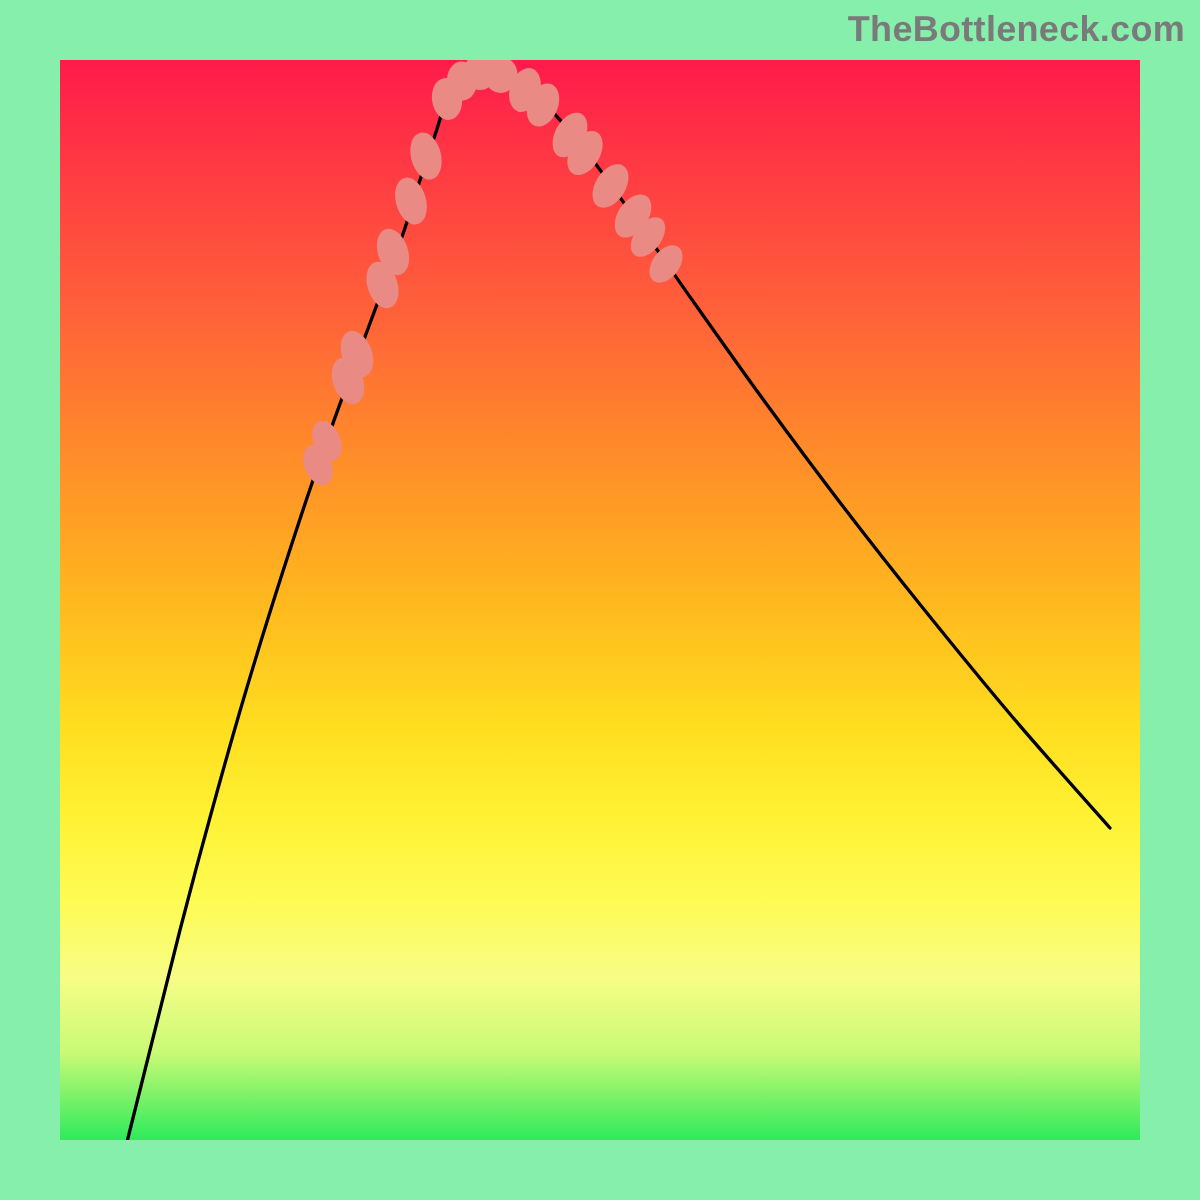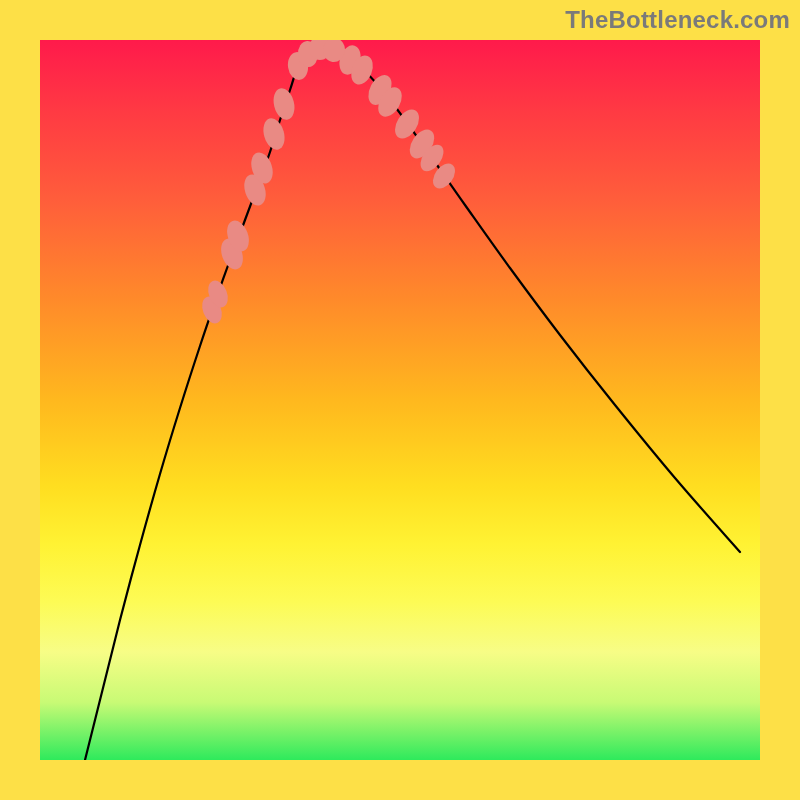--- a/index.html
+++ b/index.html
@@ -9,21 +9,21 @@
     height: 800px;
     background: #000;
     overflow: hidden;
   }
   .frame {
     position: absolute;
     top: 0;
     left: 0;
     width: 800px;
     height: 800px;
-    background: #fde047;
+    background: #86efac;
   }
   .plot-area {
     position: absolute;
     top: 40px;
     left: 40px;
     width: 720px;
     height: 720px;
     background: linear-gradient(
       to bottom,
       #ff1a4b 0%,

